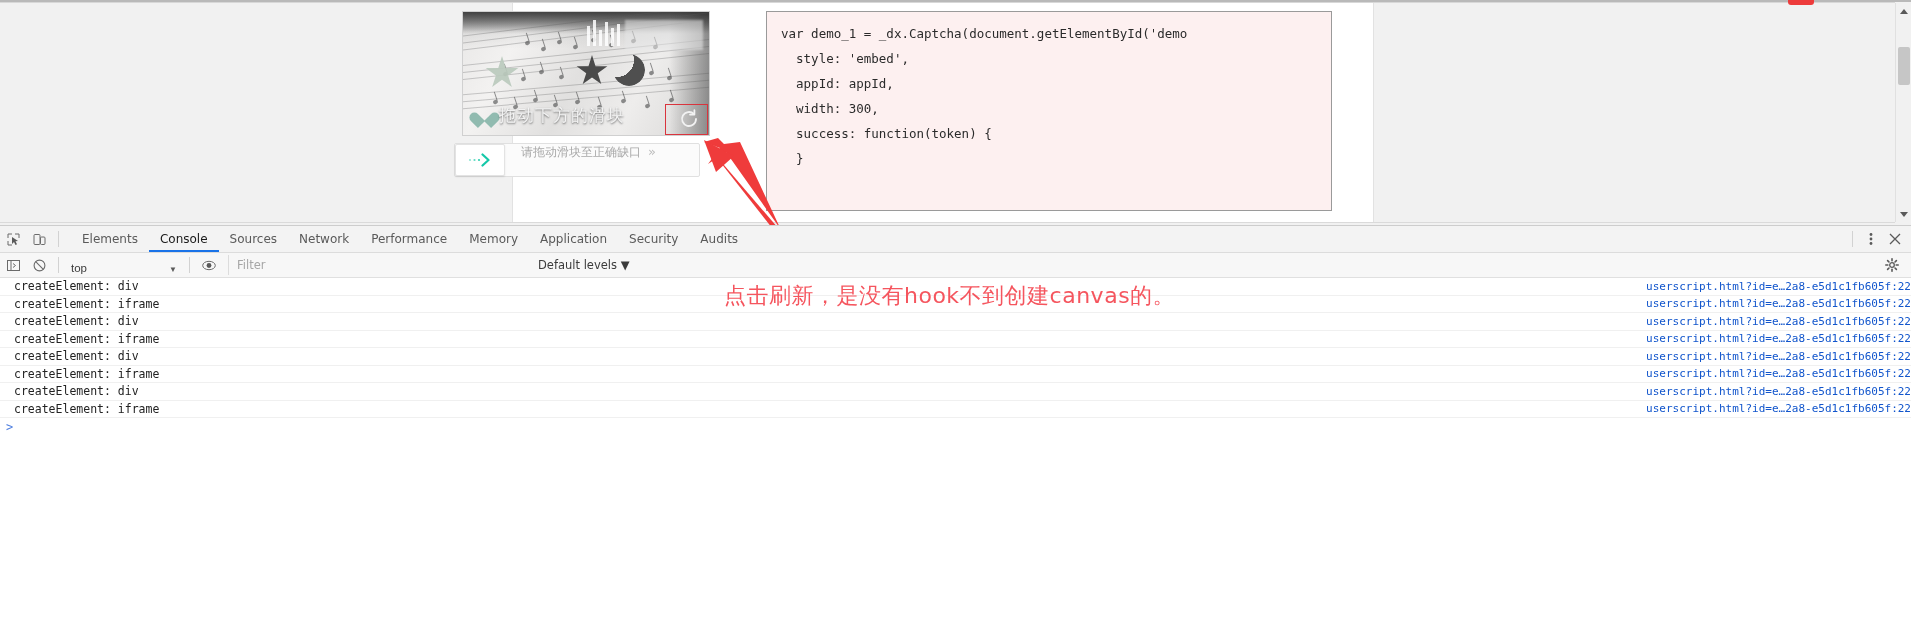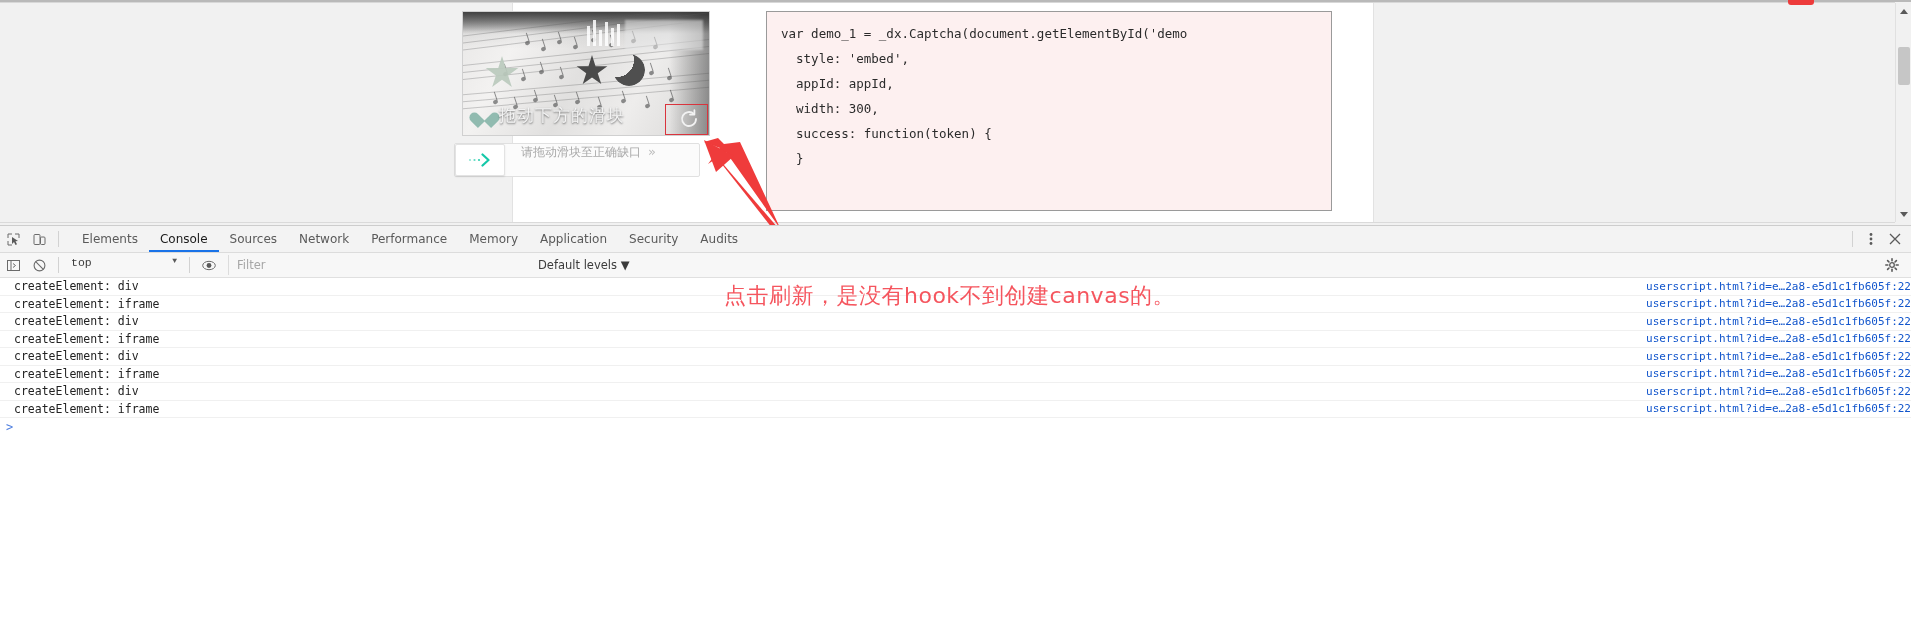--- a/index.html
+++ b/index.html
@@ -270,23 +270,23 @@
 
   .dt-filterbar {
     position: absolute; left: 0; top: 27px; width: 1911px; height: 24px;
     background: #f7f7f7;
     border-bottom: 1px solid #e0e0e0;
     display: flex; align-items: center;
   }
   .fb-icon { width: 26px; height: 24px; display: flex; align-items: center; justify-content: center; }
   .ctx-select {
     width: 118px; height: 18px;
-    display: flex; align-items: flex-start; justify-content: space-between;
+    display: flex; align-items: flex-end; justify-content: space-between;
     font-size: 11.5px; color: #3b3b3b; padding: 0 6px; box-sizing: border-box;
-    font-family: Liberation Mono, monospace;
+    font-family: Liberation Sans, sans-serif;
     gap: 48px;
   }
   .ctx-select .caret { font-size: 8px; color: #5a5a5a; }
   .filter-input {
     width: 380px; height: 18px; margin-left: 6px;
     border: none; outline: none; background: transparent;
     font-size: 11.5px; color: #333;
     font-family: "DejaVu Sans", sans-serif;
     border-left: 1px solid #dcdcdc; padding-left: 8px;
   }

